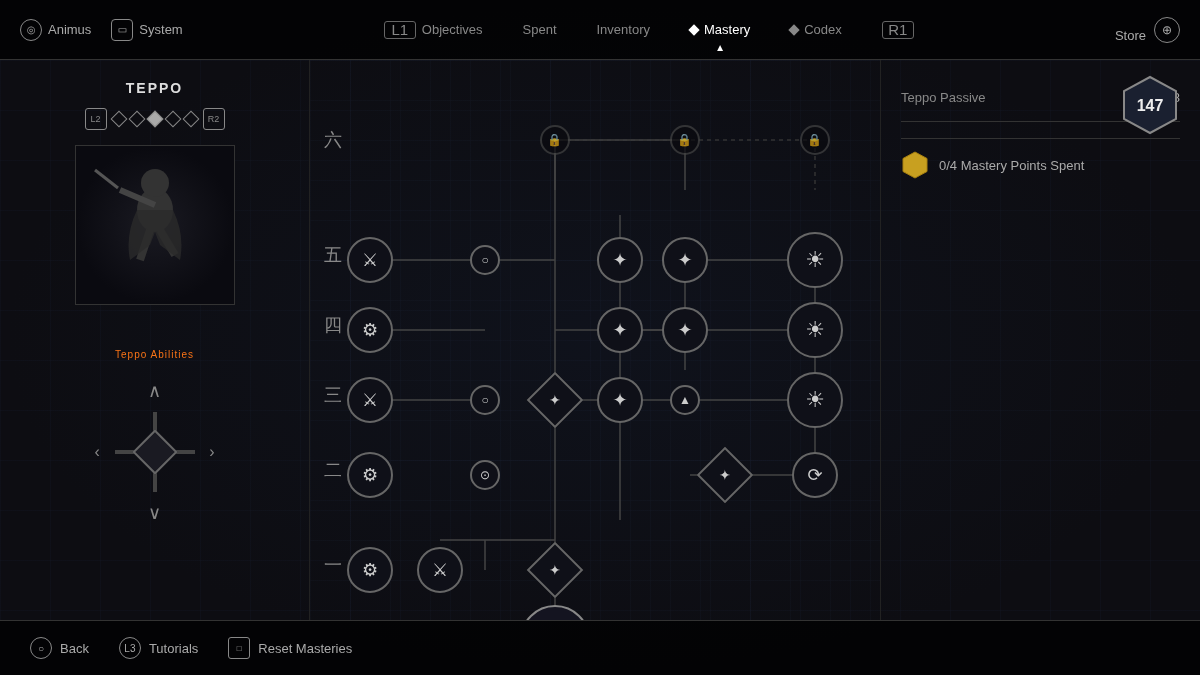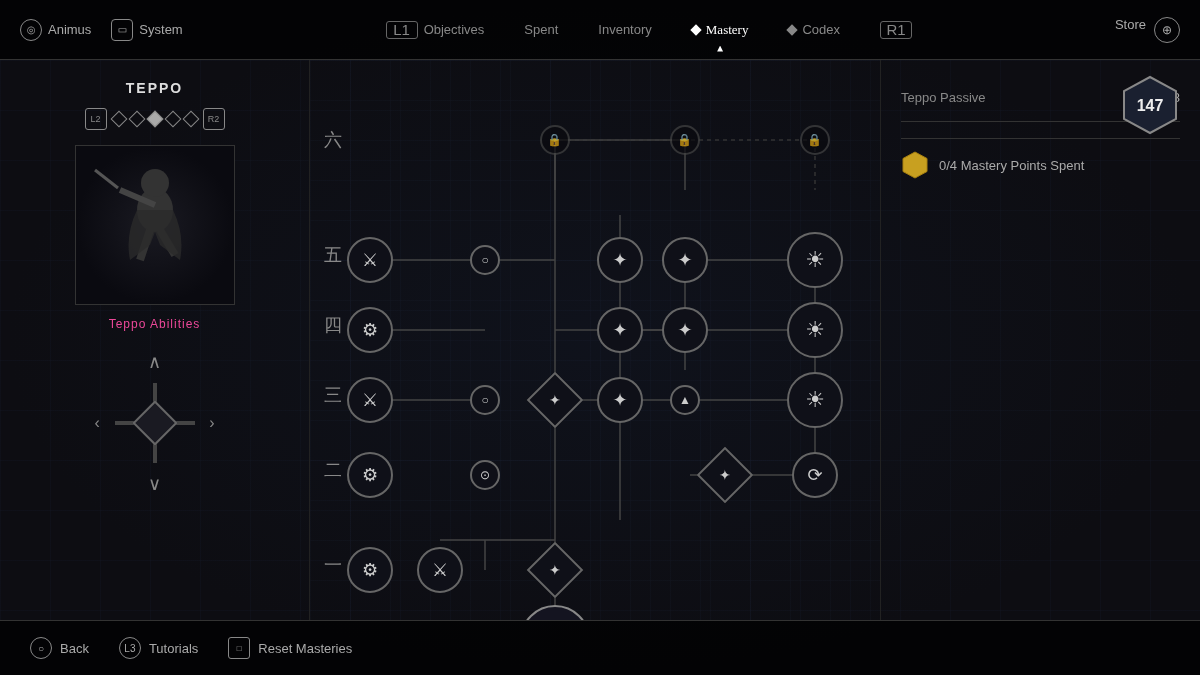--- a/index.html
+++ b/index.html
@@ -65,21 +65,20 @@
     .nav-tab .btn-badge {
       width: 32px; height: 18px;
       border: 1.5px solid #666;
       border-radius: 3px;
       display: flex; align-items: center; justify-content: center;
       font-size: 15px;
       color: #888;
     }
     .nav-tab.active {
       color: #fff;
-      font-family: Liberation Serif, serif;
     }
     .nav-tab.active::after {
       content: '';
       position: absolute;
       bottom: -8px; left: 50%;
       transform: translateX(-50%);
       width: 6px; height: 6px;
       background: #fff;
       clip-path: polygon(50% 0%, 0% 100%, 100% 100%);
     }
@@ -89,21 +88,21 @@
       transform: rotate(45deg);
       display: inline-block;
     }
     .nav-right {
       display: flex;
       align-items: center;
       gap: 10px;
     }
     .store-btn {
       display: flex;
-      align-items: flex-start;
+      align-items: flex-end;
       gap: 8px;
       color: #aaa;
       font-size: 13px;
       cursor: pointer;
     }
     .store-icon {
       width: 26px; height: 26px;
       border: 1.5px solid #888;
       border-radius: 50%;
       display: flex; align-items: center; justify-content: center;
@@ -183,24 +182,25 @@
     .character-art {
       width: 160px; height: 160px;
       background: radial-gradient(ellipse at center, #1a1a22 0%, #0a0a10 70%);
       border: 1px solid #333;
       display: flex; align-items: center; justify-content: center;
       position: relative;
       margin-bottom: 12px;
       overflow: hidden;
     }
     .char-name {
-      font-size: 12px;
-      color: #ec4899;
+      font-size: 10px;
+      color: #f97316;
       letter-spacing: 1px;
       margin-bottom: 20px;
+      margin-top: 32px;
     }
     .nav-arrows-v {
       display: flex;
       flex-direction: column;
       align-items: center;
       gap: 10px;
     }
     .arrow-up, .arrow-down {
       color: #888;
       font-size: 18px;

